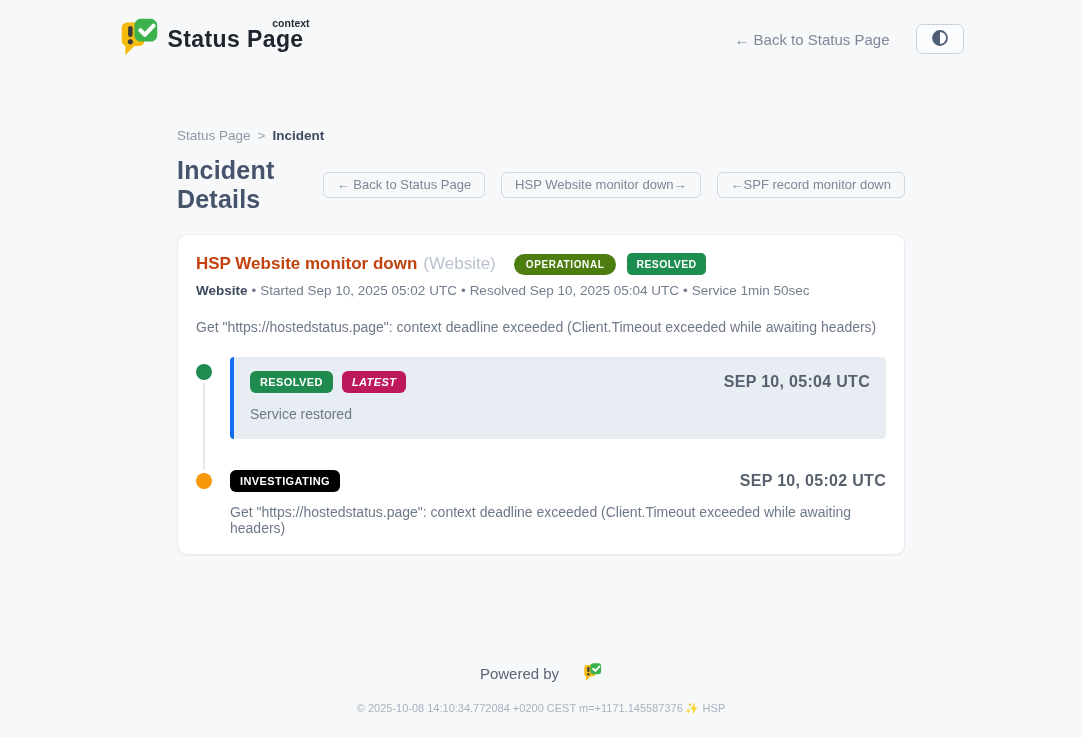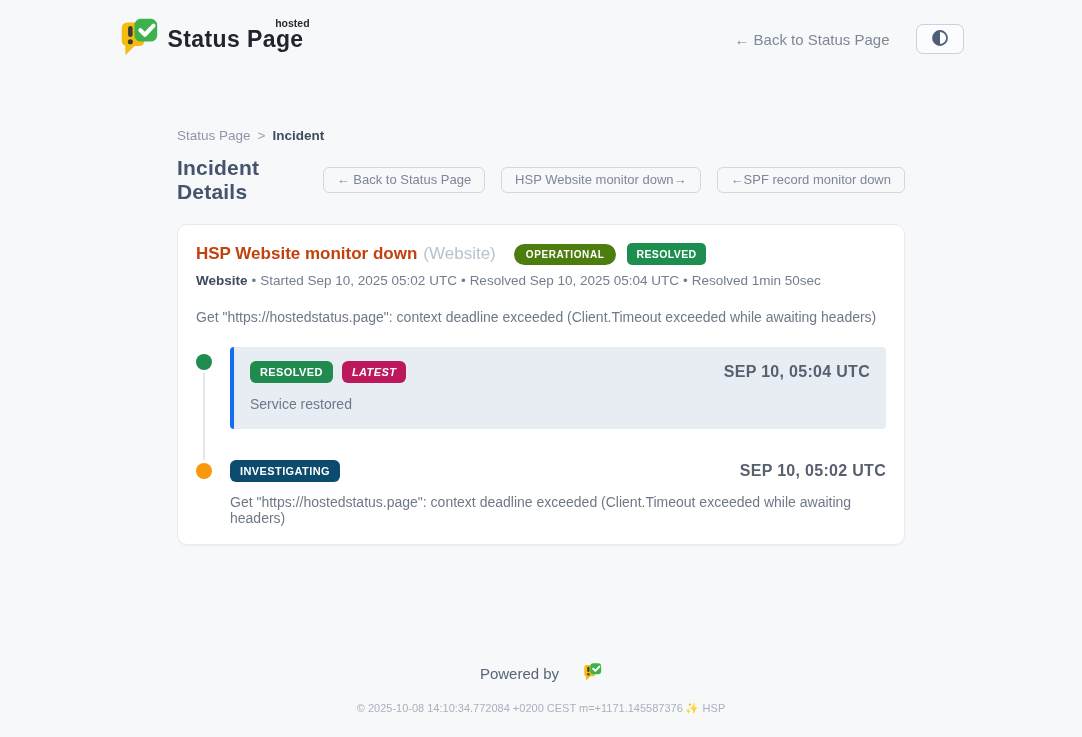--- a/index.html
+++ b/index.html
@@ -34,21 +34,21 @@
   }
 
   
   .main { width: 728px; margin: 0 auto; }
   .breadcrumb { margin-top: 66px; font-size: 13.5px; color: #8d97a5; }
   .breadcrumb .crumb-root { color: #8d97a5; cursor: pointer; }
   .breadcrumb .crumb-sep { margin: 0 7px; color: #9aa3b0; }
   .breadcrumb .crumb-current { color: #3f4b5e; font-weight: 700; }
 
   .title-row { margin-top: 13px; display: flex; justify-content: space-between; align-items: center; }
-  .page-title { font-size: 21px; font-weight: 700; color: #45536b; letter-spacing: .2px; }
+  .page-title { font-size: 25px; font-weight: 700; color: #45536b; letter-spacing: .2px; }
   .nav-buttons { display: flex; gap: 16px; }
   .nav-btn {
     font-family: "Liberation Sans", sans-serif;
     font-size: 13px; color: #7d8798;
     background: transparent; border: 1px solid #d2d8e0; border-radius: 6px;
     padding: 5px 13px; height: 26px; line-height: 14px; cursor: pointer; white-space: nowrap;
   }
 
   
   .card {
@@ -98,21 +98,21 @@
     border-left: 4px solid #176df2;
     border-radius: 4px;
     padding: 14px 16px 17px;
   }
   .tl-plain { margin-left: 18px; flex: 1; }
   .tl-head { display: flex; align-items: center; justify-content: space-between; }
   .tl-badges { display: flex; gap: 9px; }
   .badge-sm { font-size: 11px; letter-spacing: .4px; padding: 5px 10px; border-radius: 6px; }
   .badge-green { background: #1f8b4e; }
   .badge-blue { background: #be185d; font-style: italic; }
-  .badge-orange { background: #0c4a6e; }
+  .badge-orange { background: #000000; }
   .tl-timestamp { font-size: 16px; font-weight: 700; color: #57606e; letter-spacing: .3px; }
   .tl-msg { margin-top: 13px; font-size: 14px; color: #6e7988; }
   .tl-plain .tl-msg { margin-top: 12px; }
 
   
   .site-footer { margin-top: auto; text-align: center; padding-bottom: 22px; }
   .powered { display: inline-flex; align-items: center; gap: 24px; font-size: 15px; color: #5a6576; cursor: pointer; }
   .copyright { margin-top: 17px; font-size: 11px; color: #a9b1bd; }
 </style>
 </head>
@@ -125,21 +125,21 @@
         <rect x="3" y="7" width="25" height="26" rx="6" fill="#f5bb0f"></rect>
         <path d="M7 28 L7 43 L20 30 Z" fill="#f5bb0f"></path>
         <rect x="17" y="3" width="25" height="25" rx="7" fill="#3cb24c"></rect>
         <rect x="10" y="11" width="5" height="12" rx="2.5" fill="#3b3b3b"></rect>
         <circle cx="12.5" cy="28.3" r="2.8" fill="#3b3b3b"></circle>
         <path d="M23.5 15.5 l5 5 l9.5 -10" stroke="#ffffff" stroke-width="4.5" fill="none" stroke-linecap="round" stroke-linejoin="round"></path>
       </svg>
     </span>
     <span class="logo-text-wrap">
       <span class="logo-text">Status Page</span>
-      <span class="logo-hosted">hosted</span>
+      <span class="logo-hosted">context</span>
     </span>
   </div>
   <div class="header-right">
     <a class="back-link">← Back to Status Page</a>
     <button class="theme-toggle">
       <span>
         <svg width="20" height="20" viewBox="0 0 20 20">
           <circle cx="10" cy="10" r="7" stroke="#4e5e78" stroke-width="1.8" fill="none"></circle>
           <path d="M10 3 a7 7 0 0 0 0 14 Z" fill="#4e5e78"></path>
         </svg>
@@ -164,21 +164,21 @@
 
   <section class="card">
     <div class="card-title-row">
       <span class="incident-title">HSP Website monitor down</span>
       <span class="incident-component">(Website)</span>
       <span class="badge badge-operational">OPERATIONAL</span>
       <span class="badge badge-resolved-hdr">RESOLVED</span>
     </div>
 
     <div class="meta">
-      <span class="meta-component">Website</span><span class="dotsep">•</span><span>Started Sep 10, 2025 05:02 UTC</span><span class="dotsep">•</span><span>Resolved Sep 10, 2025 05:04 UTC</span><span class="dotsep">•</span><span>Resolved 1min 50sec</span>
+      <span class="meta-component">Website</span><span class="dotsep">•</span><span>Started Sep 10, 2025 05:02 UTC</span><span class="dotsep">•</span><span>Resolved Sep 10, 2025 05:04 UTC</span><span class="dotsep">•</span><span>Service 1min 50sec</span>
     </div>
 
     <p class="description">Get "https://hostedstatus.page": context deadline exceeded (Client.Timeout exceeded while awaiting headers)</p>
 
     <div class="timeline">
       <div class="tl-item">
         <div class="tl-dot green"></div>
         <div class="tl-box">
           <div class="tl-head">
             <div class="tl-badges">

